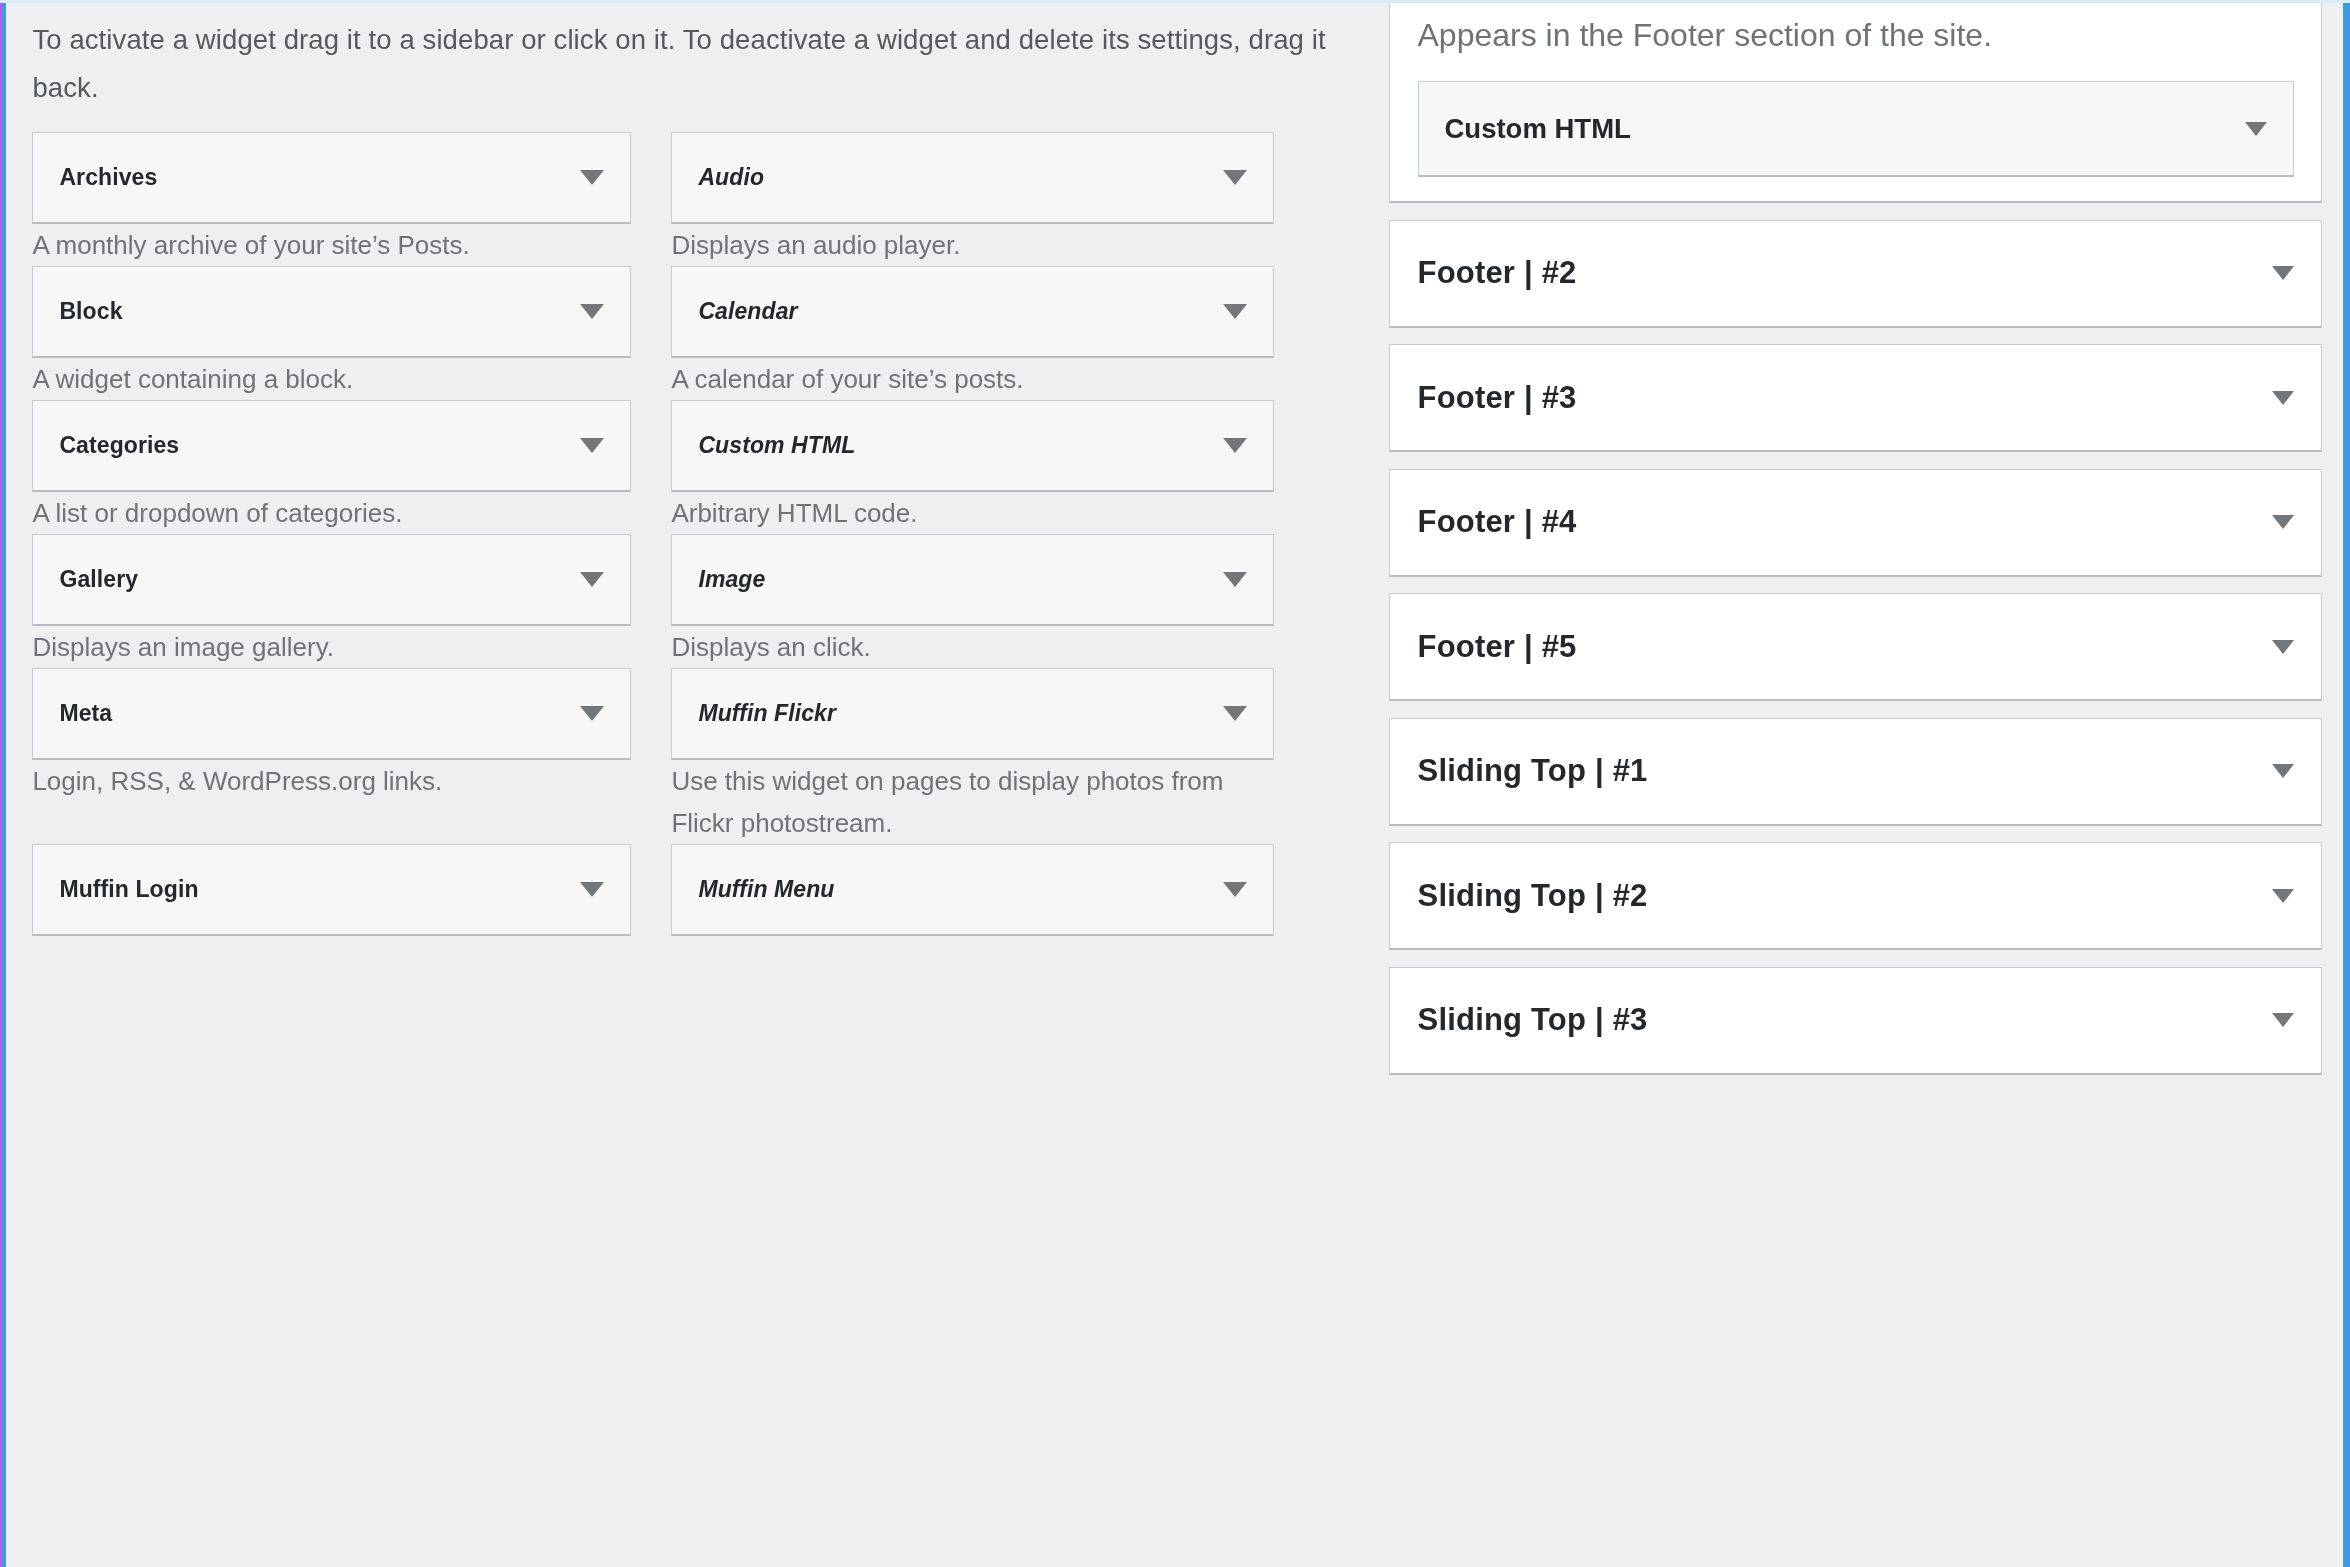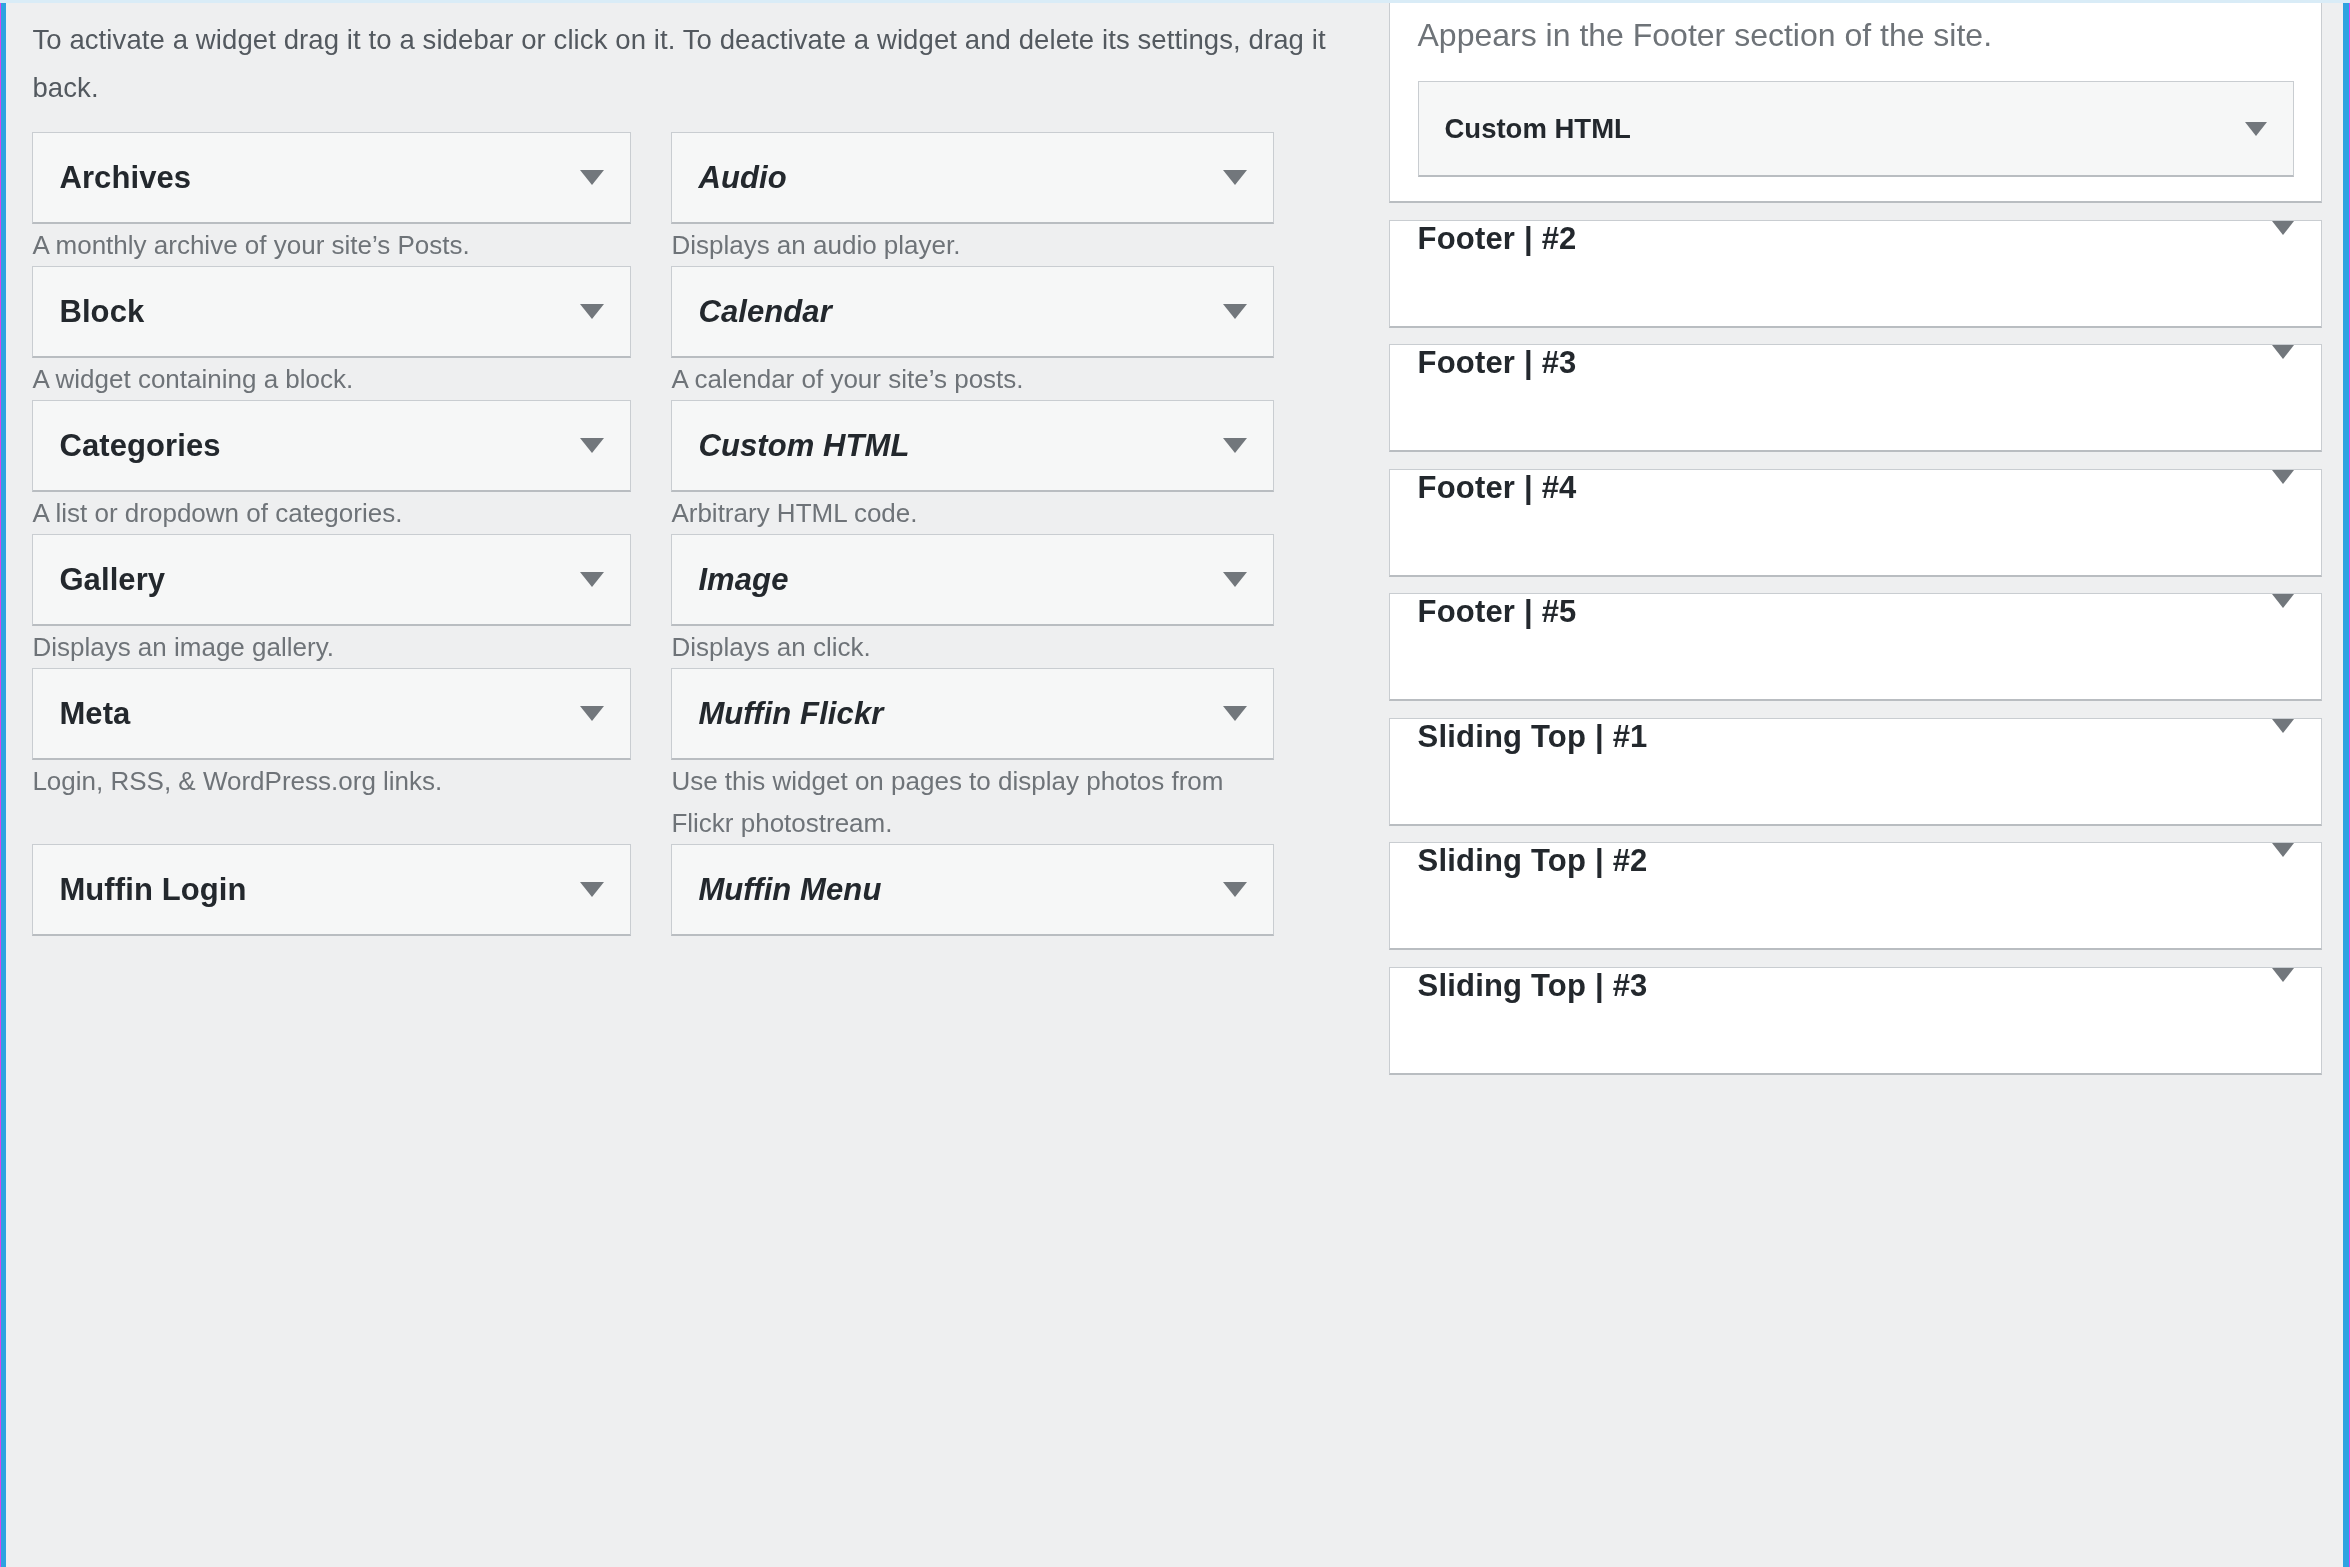--- a/index.html
+++ b/index.html
@@ -89,21 +89,21 @@
     background: #f6f7f7;
     border: 0.9px solid #c9cdd1;
     border-bottom: 2.8px solid #b9bdc1;
     height: 92px;
     display: flex;
     align-items: center;
     padding: 0 26px 0 26px;
     cursor: pointer;
   }
   .widget-card .widget-title {
-    font-size: 31px;
+    font-size: 23px;
     font-weight: bold;
     color: #23282d;
     letter-spacing: 0.1px;
     flex: 1 1 auto;
     white-space: nowrap;
     overflow: hidden;
   }
   .caret {
     width: 0;
     height: 0;
@@ -149,21 +149,21 @@
   }
   .sidebar-box .sidebar-note {
     margin: 0;
     padding: 11px 0 26px 0;
     font-size: 32px;
     line-height: 40px;
     color: #6e7378;
   }
   .sidebar-head {
     display: flex;
-    align-items: flex-start;
+    align-items: center;
     height: 105px;
     padding: 0 27.5px;
     box-sizing: border-box;
     cursor: pointer;
   }
   .sidebar-head .sidebar-title {
     flex: 1 1 auto;
     font-size: 31px;
     font-weight: bold;
     color: #23282d;

